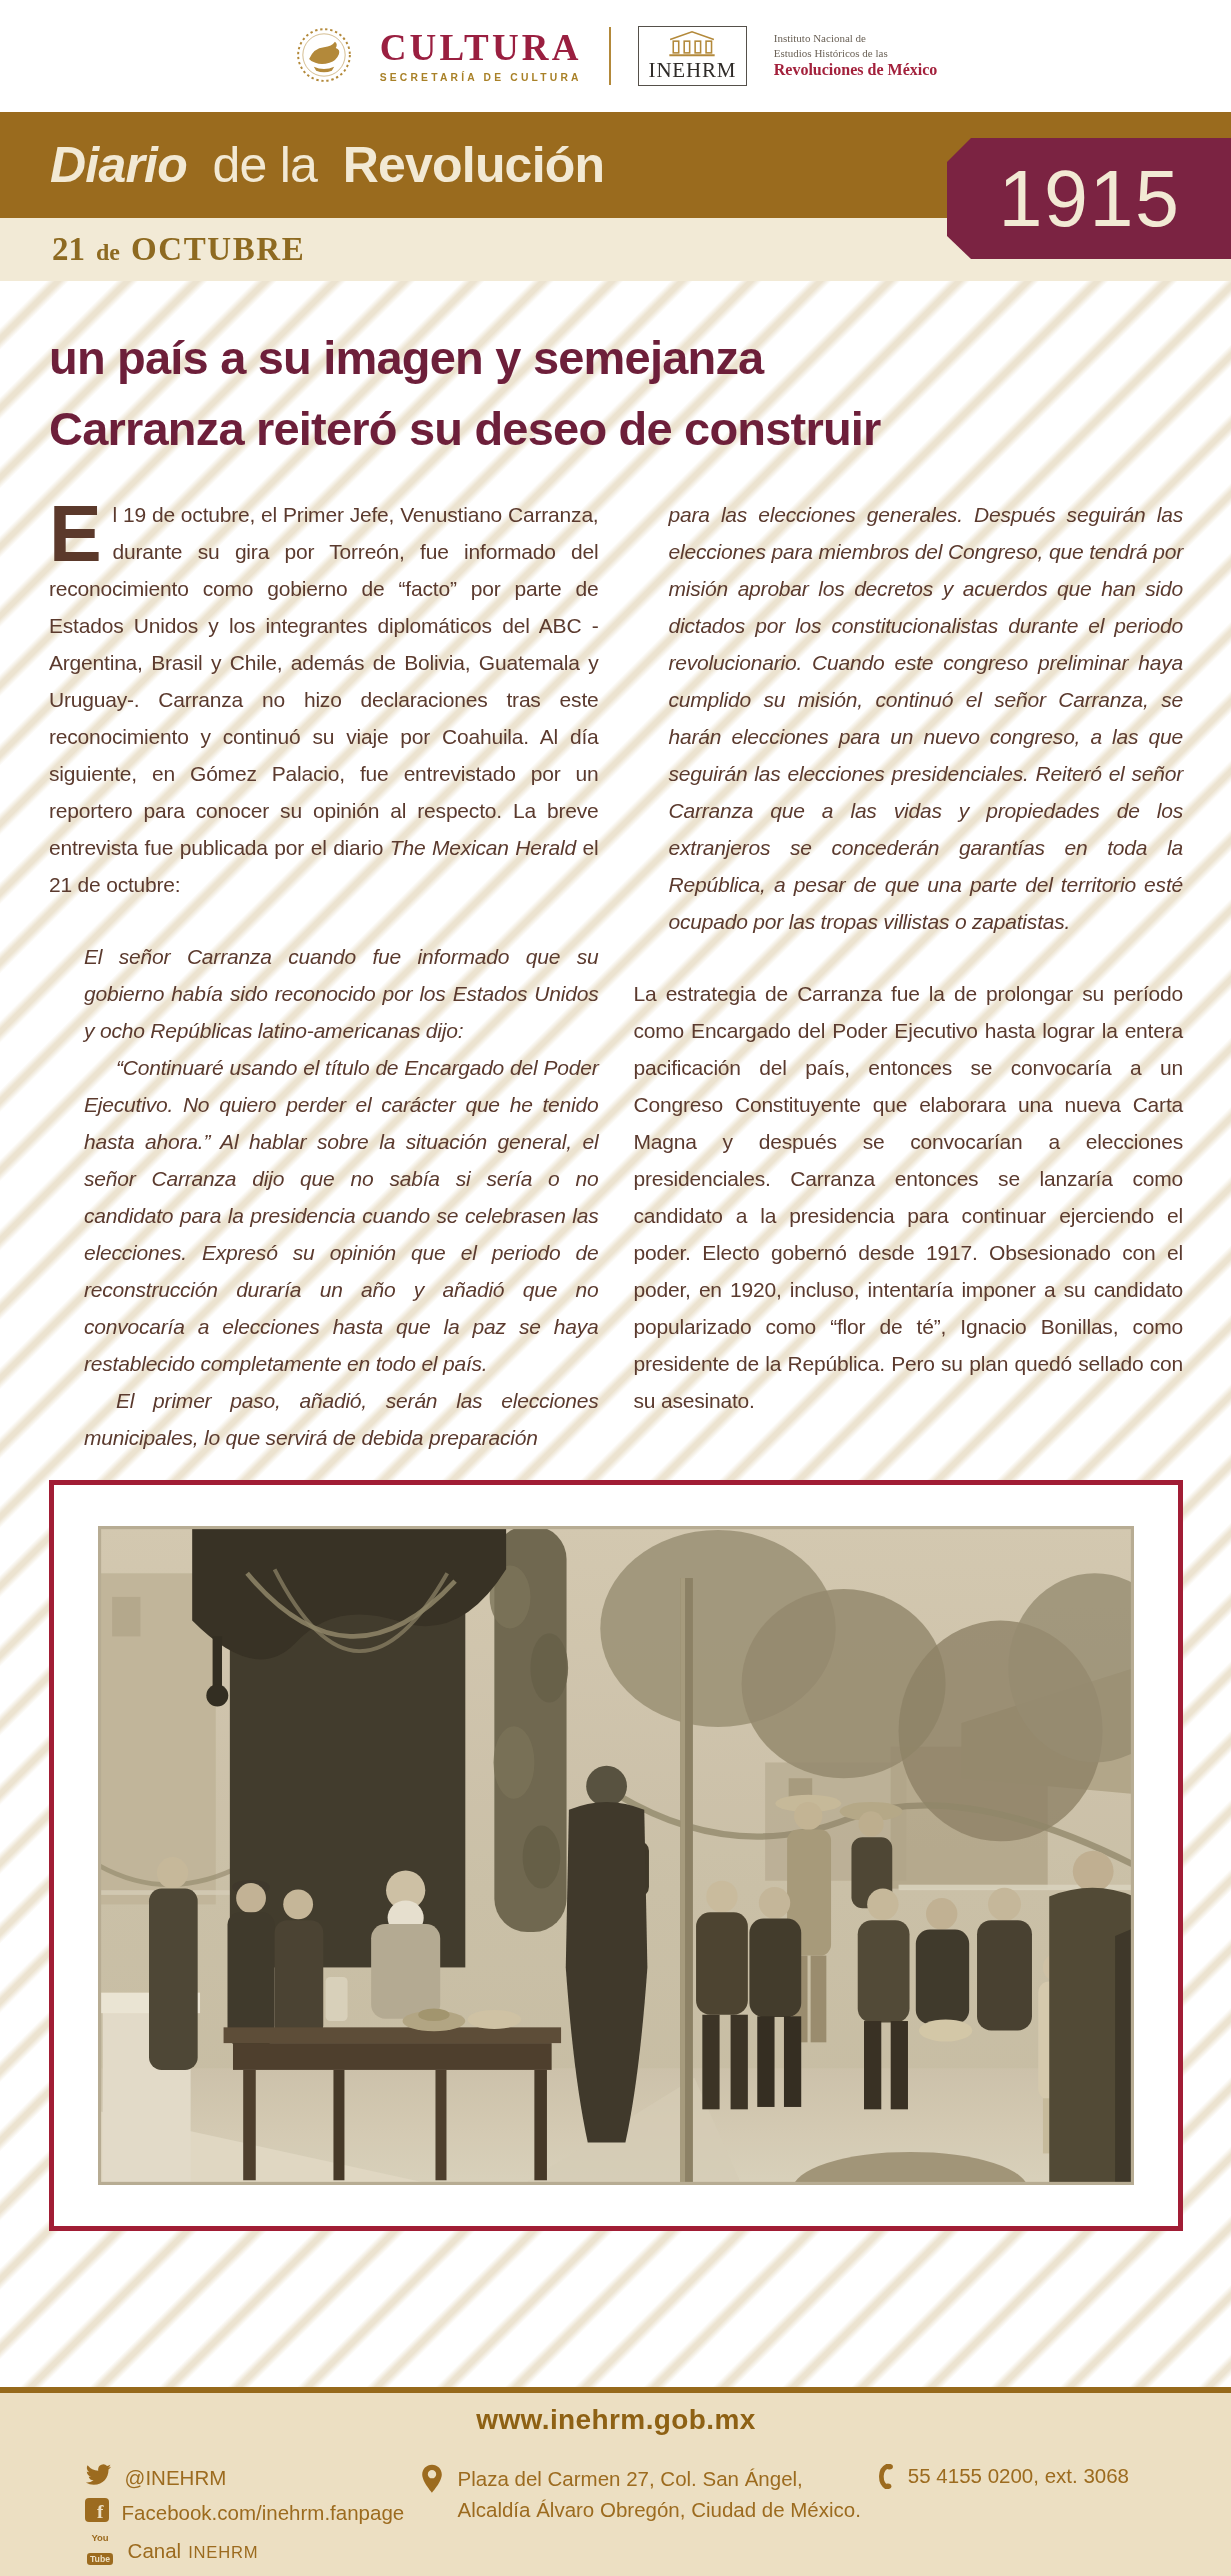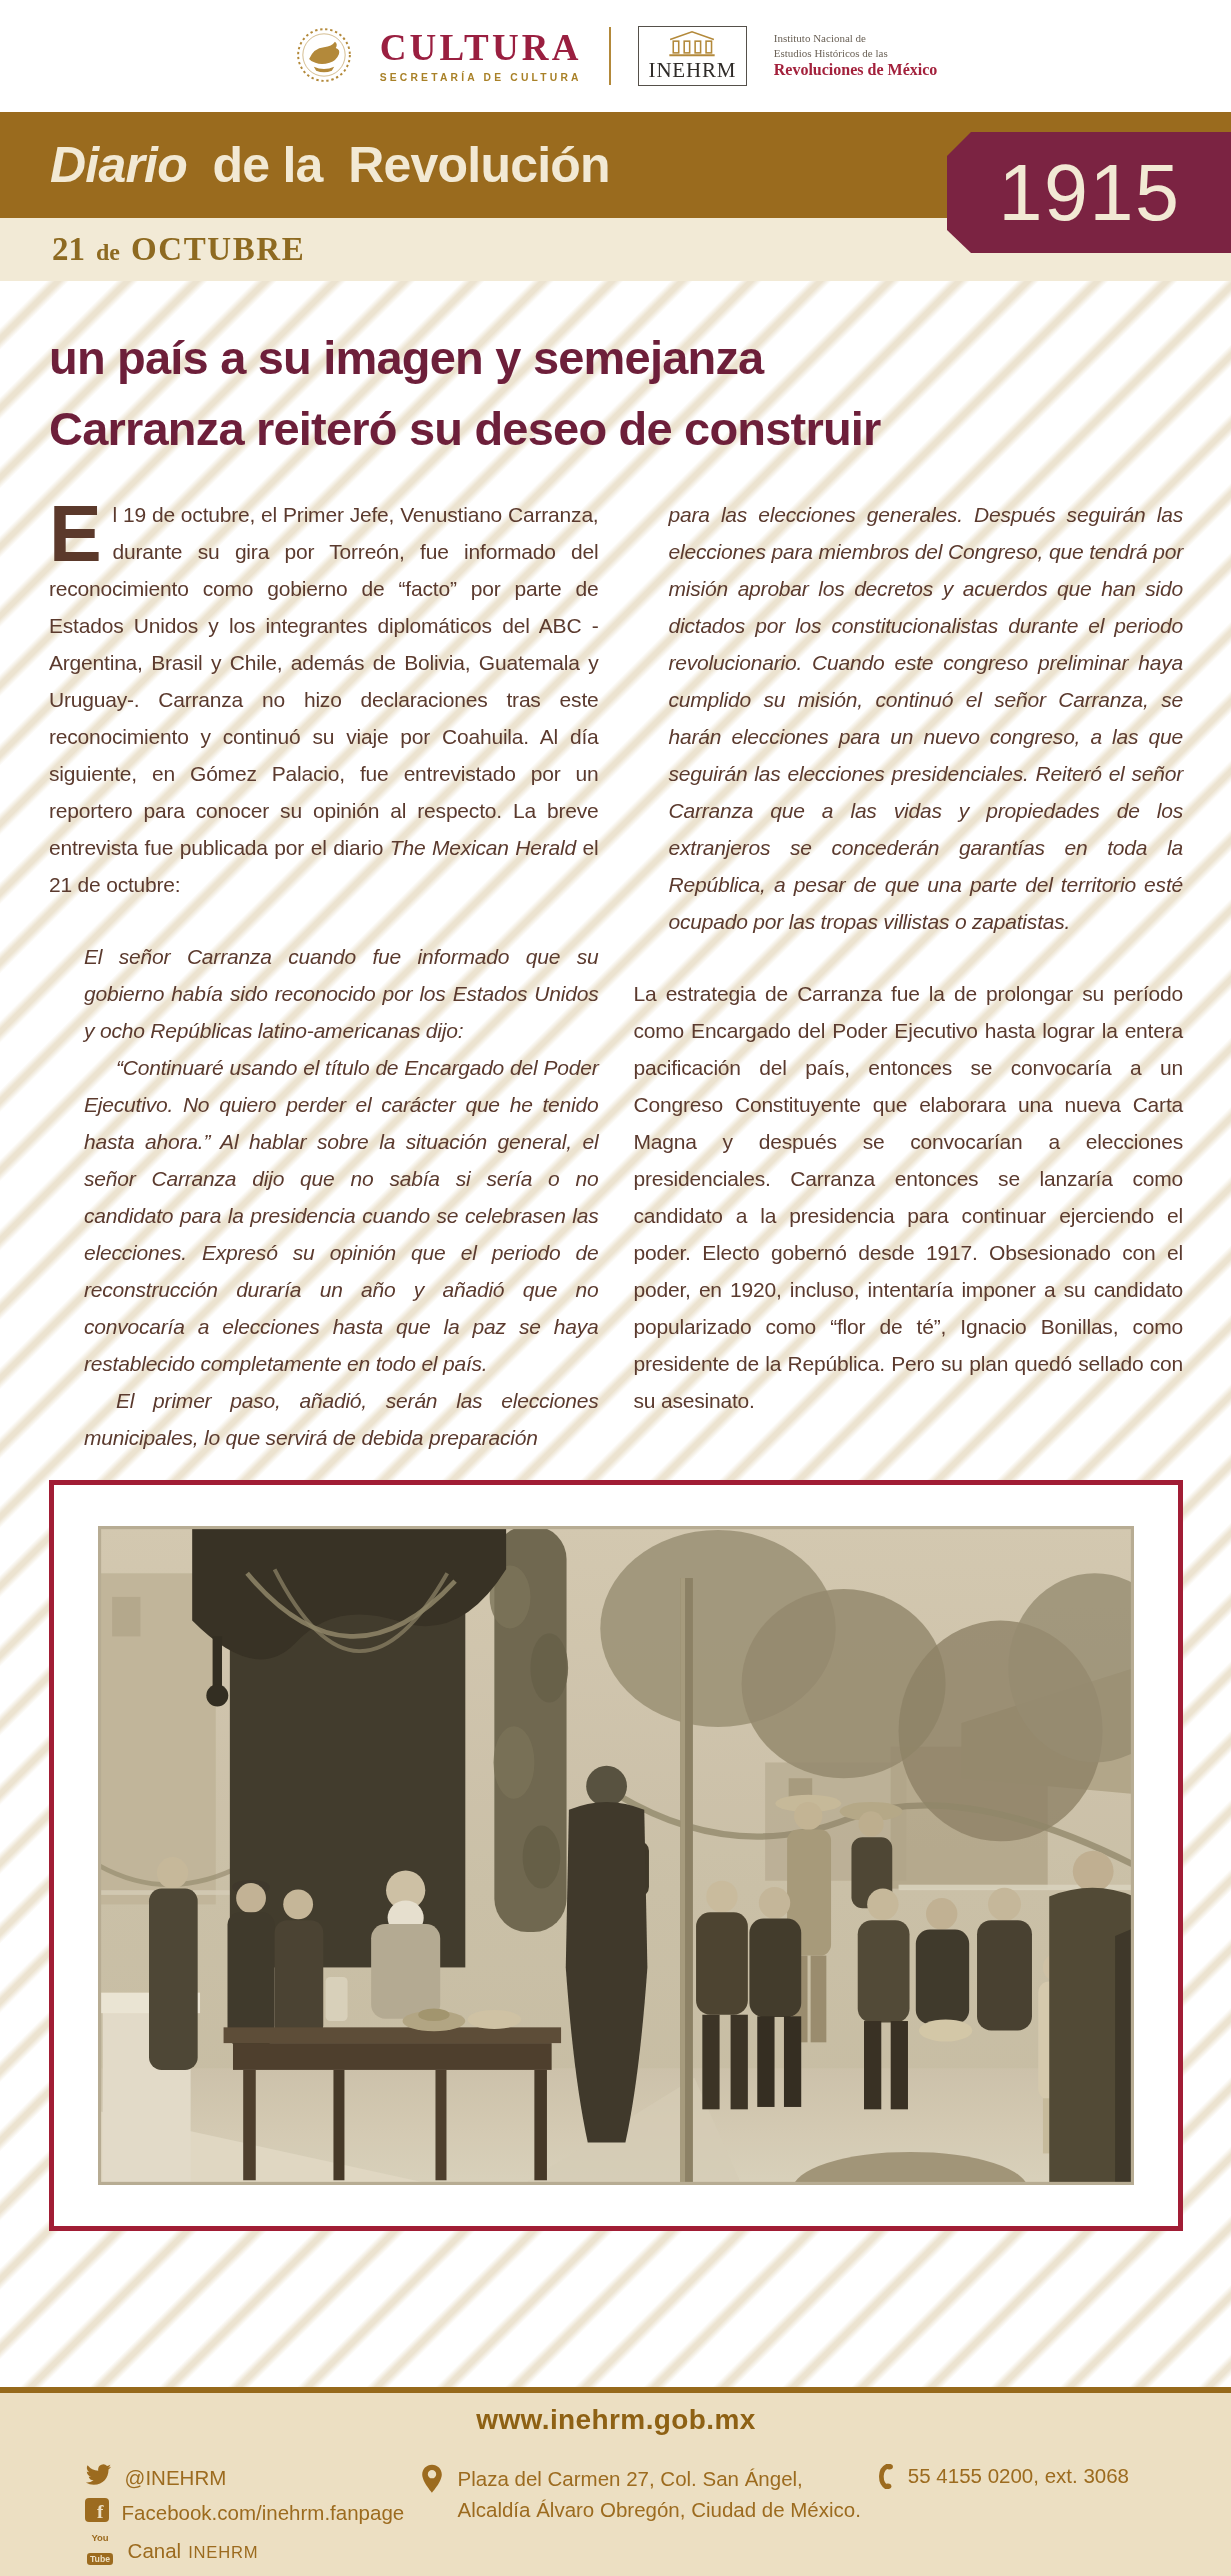--- a/index.html
+++ b/index.html
@@ -15,23 +15,23 @@
   .hdr-divider{width:2.4px;height:58px;background:#b3893a;}
   .inehrm-box{border:1.6px solid #55504a;padding:3.2px 9.5px 4px;text-align:center;background:#fff;}
   .inehrm-acronym{font-family:"Liberation Serif",serif;font-size:21px;color:#2f2b28;letter-spacing:0.8px;line-height:1;}
   .institute{font-family:"Liberation Serif",serif;font-size:11px;line-height:1.3;color:#6b6257;}
   .institute-l3{color:#a3213c;font-weight:700;font-size:16px;}
 
   
   .banner{position:relative;height:106px;background:#9a6b1e;display:flex;align-items:center;padding-left:50px;box-sizing:border-box;}
   .banner-title{font-size:50px;color:#f2e9d4;letter-spacing:-0.8px;white-space:nowrap;}
   .bt-italic{font-style:italic;font-weight:700;}
-  .bt-mid{font-weight:700;margin:0 12.6px;}
+  .bt-mid{font-weight:400;margin:0 12.6px;}
   .bt-bold{font-weight:700;}
-  .year-badge{position:absolute;top:20px;right:0;width:285px;height:121px;background:#7b2342;
+  .year-badge{position:absolute;top:26px;right:0;width:285px;height:121px;background:#7b2342;
     clip-path:polygon(24px 0,100% 0,100% 100%,24px 100%,0 98px,0 24px);
     display:flex;align-items:center;justify-content:center;z-index:5;}
   .year-badge span{font-size:79px;color:#f2e9d4;font-weight:400;letter-spacing:1.6px;}
 
   
   .dateband{height:79px;background:#f2ead6;display:flex;align-items:baseline;gap:11px;
             padding:12.6px 0 0 52px;box-sizing:border-box;font-family:"Liberation Serif",serif;color:#8e6a21;}
   .date-day{font-size:33px;font-weight:700;}
   .date-de{font-size:24px;font-weight:700;}
   .date-month{font-size:33px;font-weight:700;letter-spacing:1.6px;}

